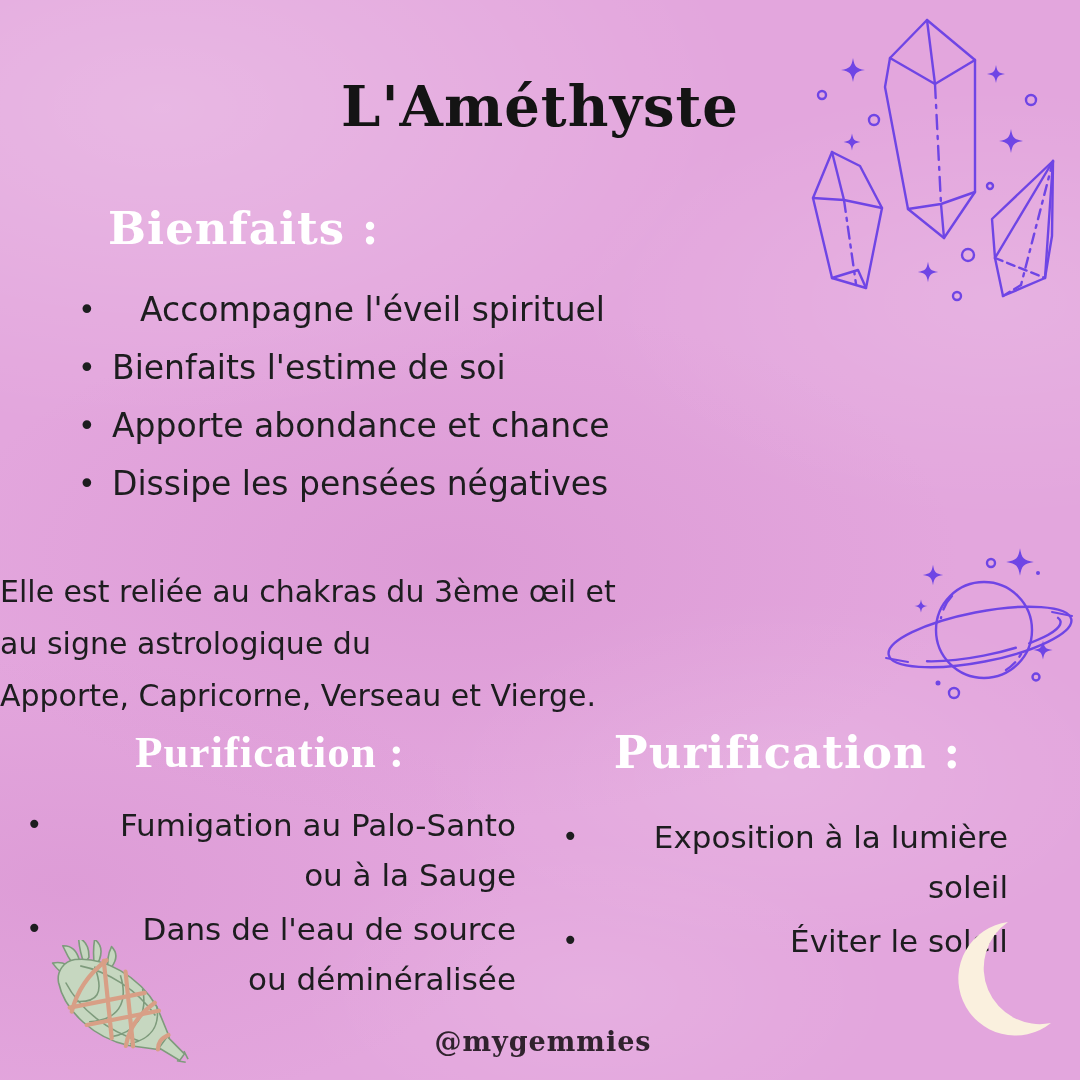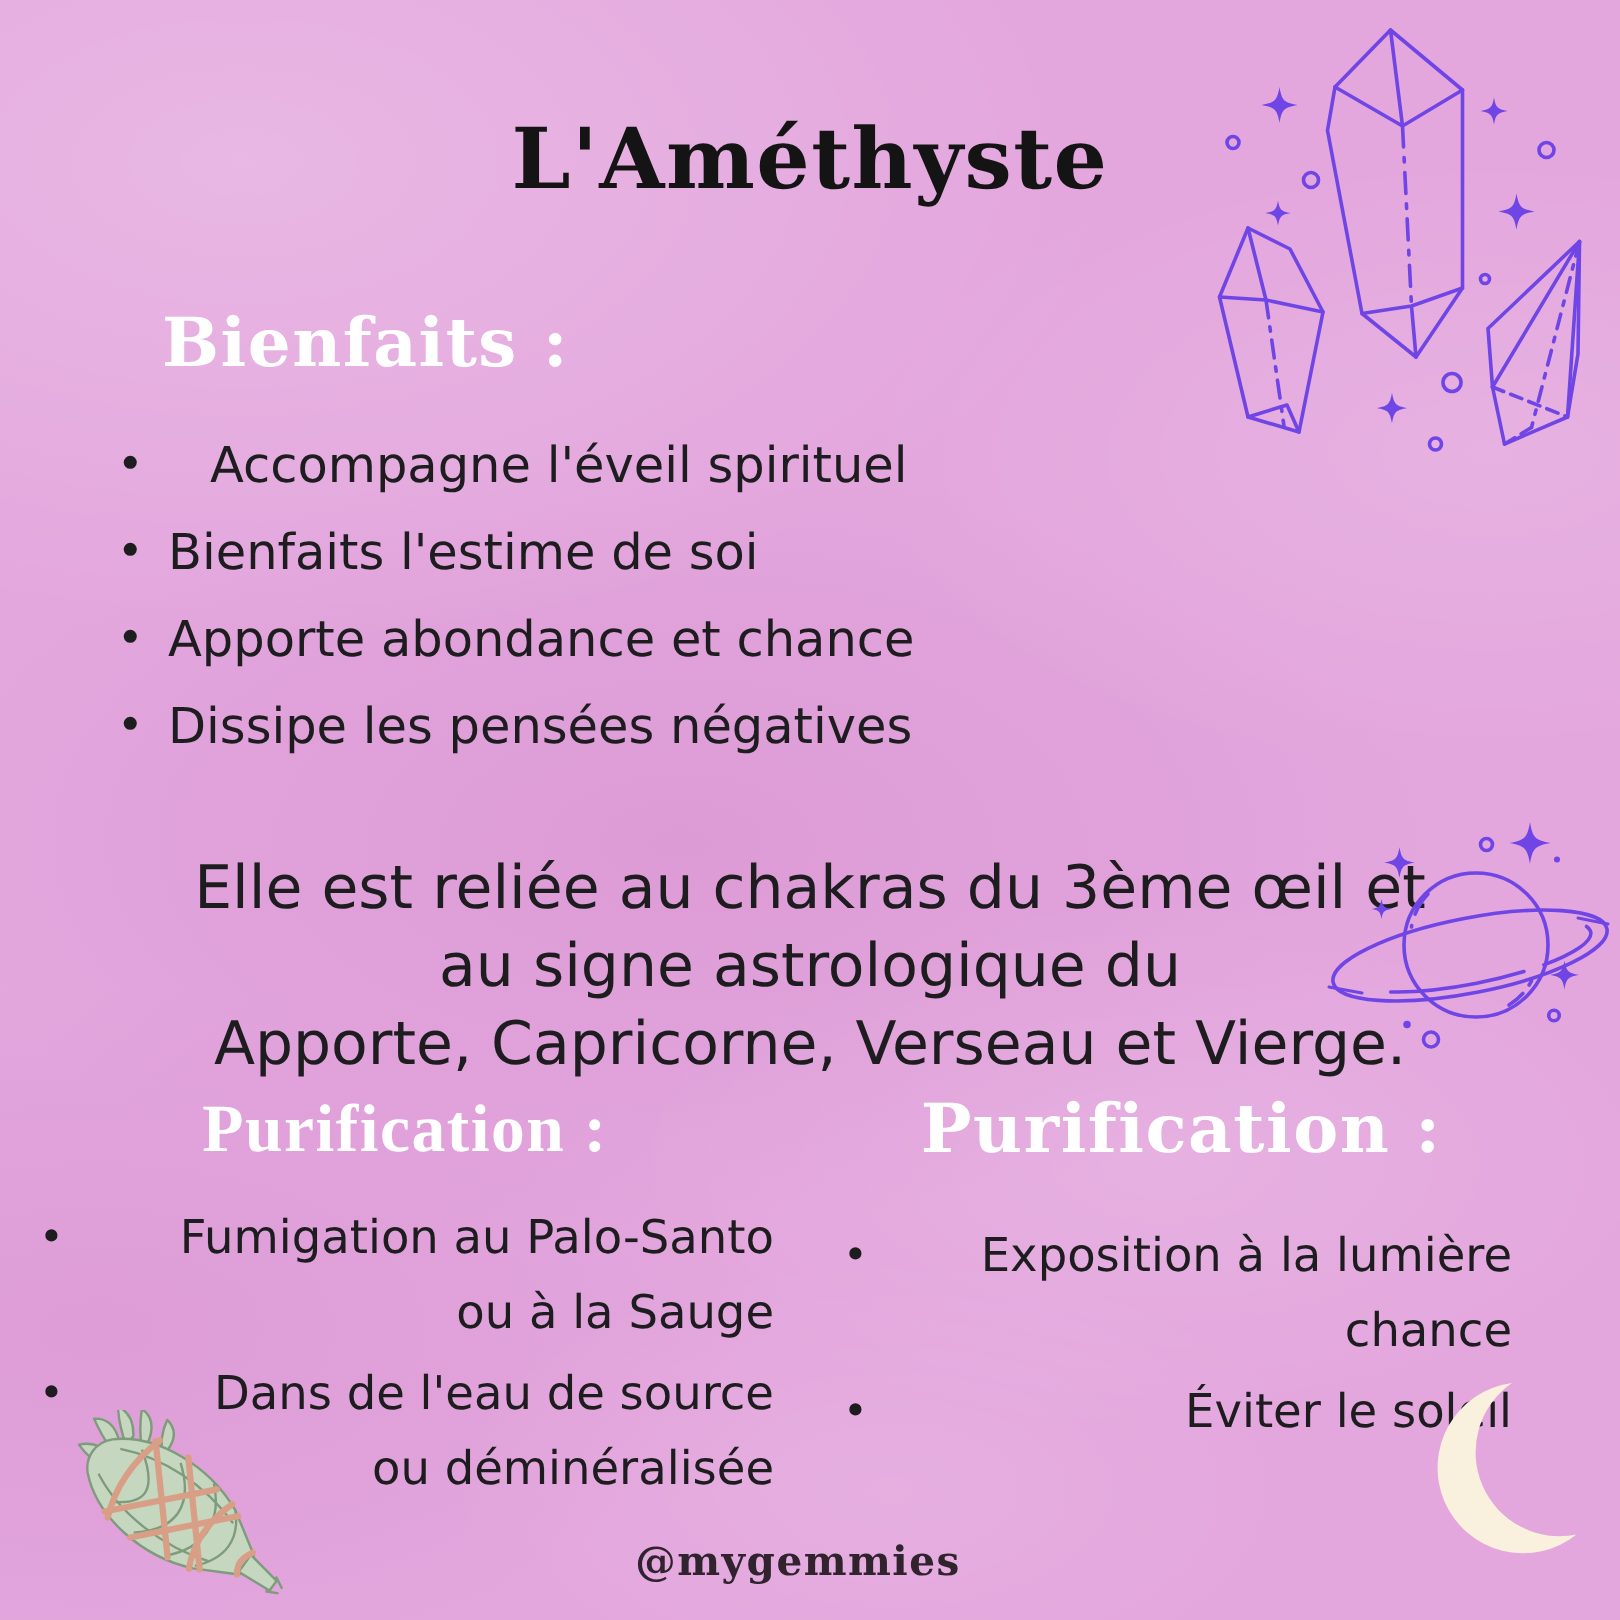--- a/index.html
+++ b/index.html
@@ -27,40 +27,40 @@
   .benefits-heading{
     position:absolute; left:64px; top:202px;
     font-weight:700; font-size:45px; color:#ffffff; letter-spacing:1px;margin-left:44px;
   }
   .benefits-list{position:absolute; left:78px; top:287px; width:660px;}
   .b-item{display:flex; align-items:flex-start; font-size:33px; line-height:46px; margin-bottom:12px;}
   .b-item .dot{width:34px; flex:0 0 34px; text-align:left; font-size:30px; line-height:46px;}
   .b-item.first .txt{padding-left:28px;}
 
   .association{
-    position:absolute; top:566px; left:0; width:1080px; text-align:center;
-    font-size:40px; line-height:52px; color:#1d1d1f;
+    position:absolute; top:566px; left:0; width:1080px; text-align:left;
+    font-size:30px; line-height:52px; color:#1d1d1f;
   }
 
   .col-heading{
     position:absolute; top:726px; text-align:center;
     font-weight:700; font-size:45px; color:#ffffff; letter-spacing:1px;
   }
   .col-heading.left{left:40px; width:460px;font-family:Liberation Serif, serif;}
   .col-heading.right{left:555px; width:465px;}
 
   .col-list{position:absolute;}
   .col-list.left{top:800px; left:26px; width:490px;}
   .col-list.right{top:812px; left:562px; width:446px;}
   .c-item{display:flex; align-items:flex-start; font-size:31px; line-height:50px; margin-bottom:4px;}
   .c-item .dot{width:30px; flex:0 0 30px; font-size:28px; line-height:50px;}
   .c-item .txt{flex:1; text-align:right;}
 
   .handle{
-    position:absolute; top:1026px; left:0; width:1064px; text-align:center;
+    position:absolute; top:1026px; left:11px; width:1064px; text-align:center;
     font-family:"DejaVu Serif","Liberation Serif",serif; font-weight:700;
     font-size:27px; color:#30232e; letter-spacing:1px;
   }
 
   .art{position:absolute;}
   .art.crystals{left:790px; top:8px;}
   .art.saturn{left:880px; top:540px;}
   .art.moon{left:938px; top:913px;}
   .art.sage{left:30px; top:940px;}
 </style>
@@ -166,21 +166,21 @@
       </span>
     </div>
   </div>
 
   <div class="col-heading right serif">Purification :</div>
   <div class="col-list right">
     <div class="c-item">
       <span class="dot">•</span>
       <span class="txt">
         <div>Exposition à la lumière</div>
-        <div>chance</div>
+        <div>soleil</div>
       </span>
     </div>
     <div class="c-item">
       <span class="dot">•</span>
       <span class="txt">
         <div>Éviter le soleil</div>
       </span>
     </div>
   </div>
 

